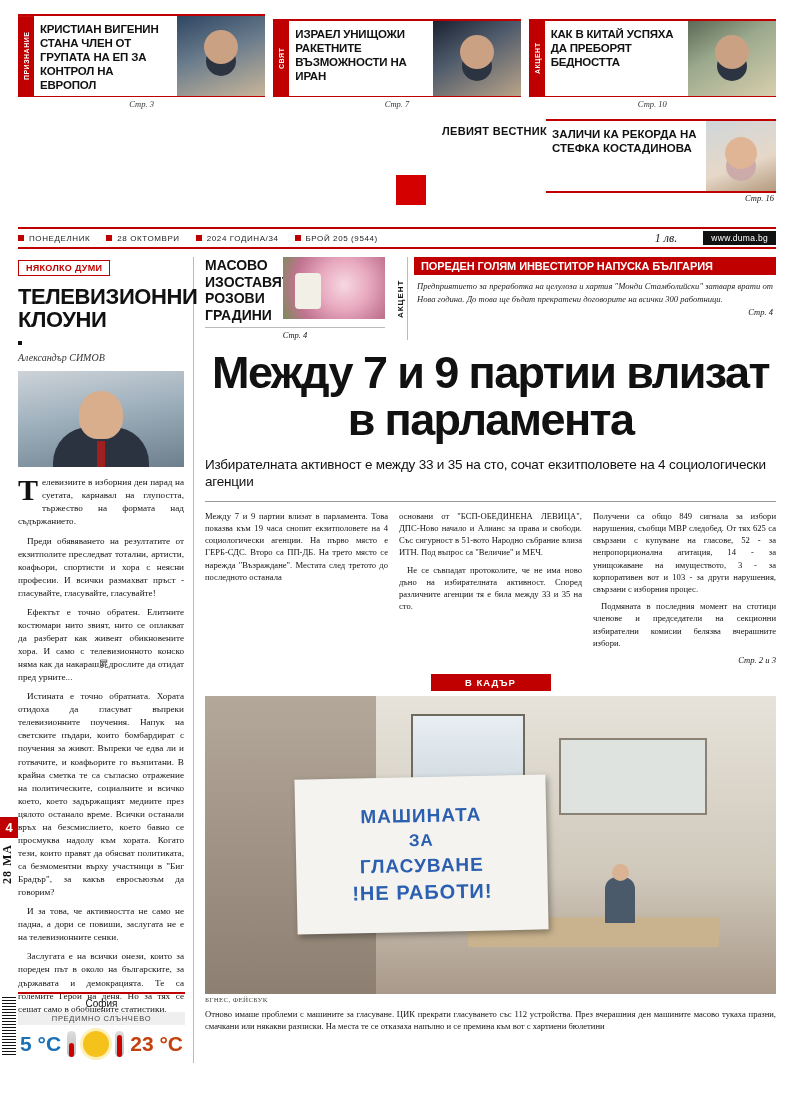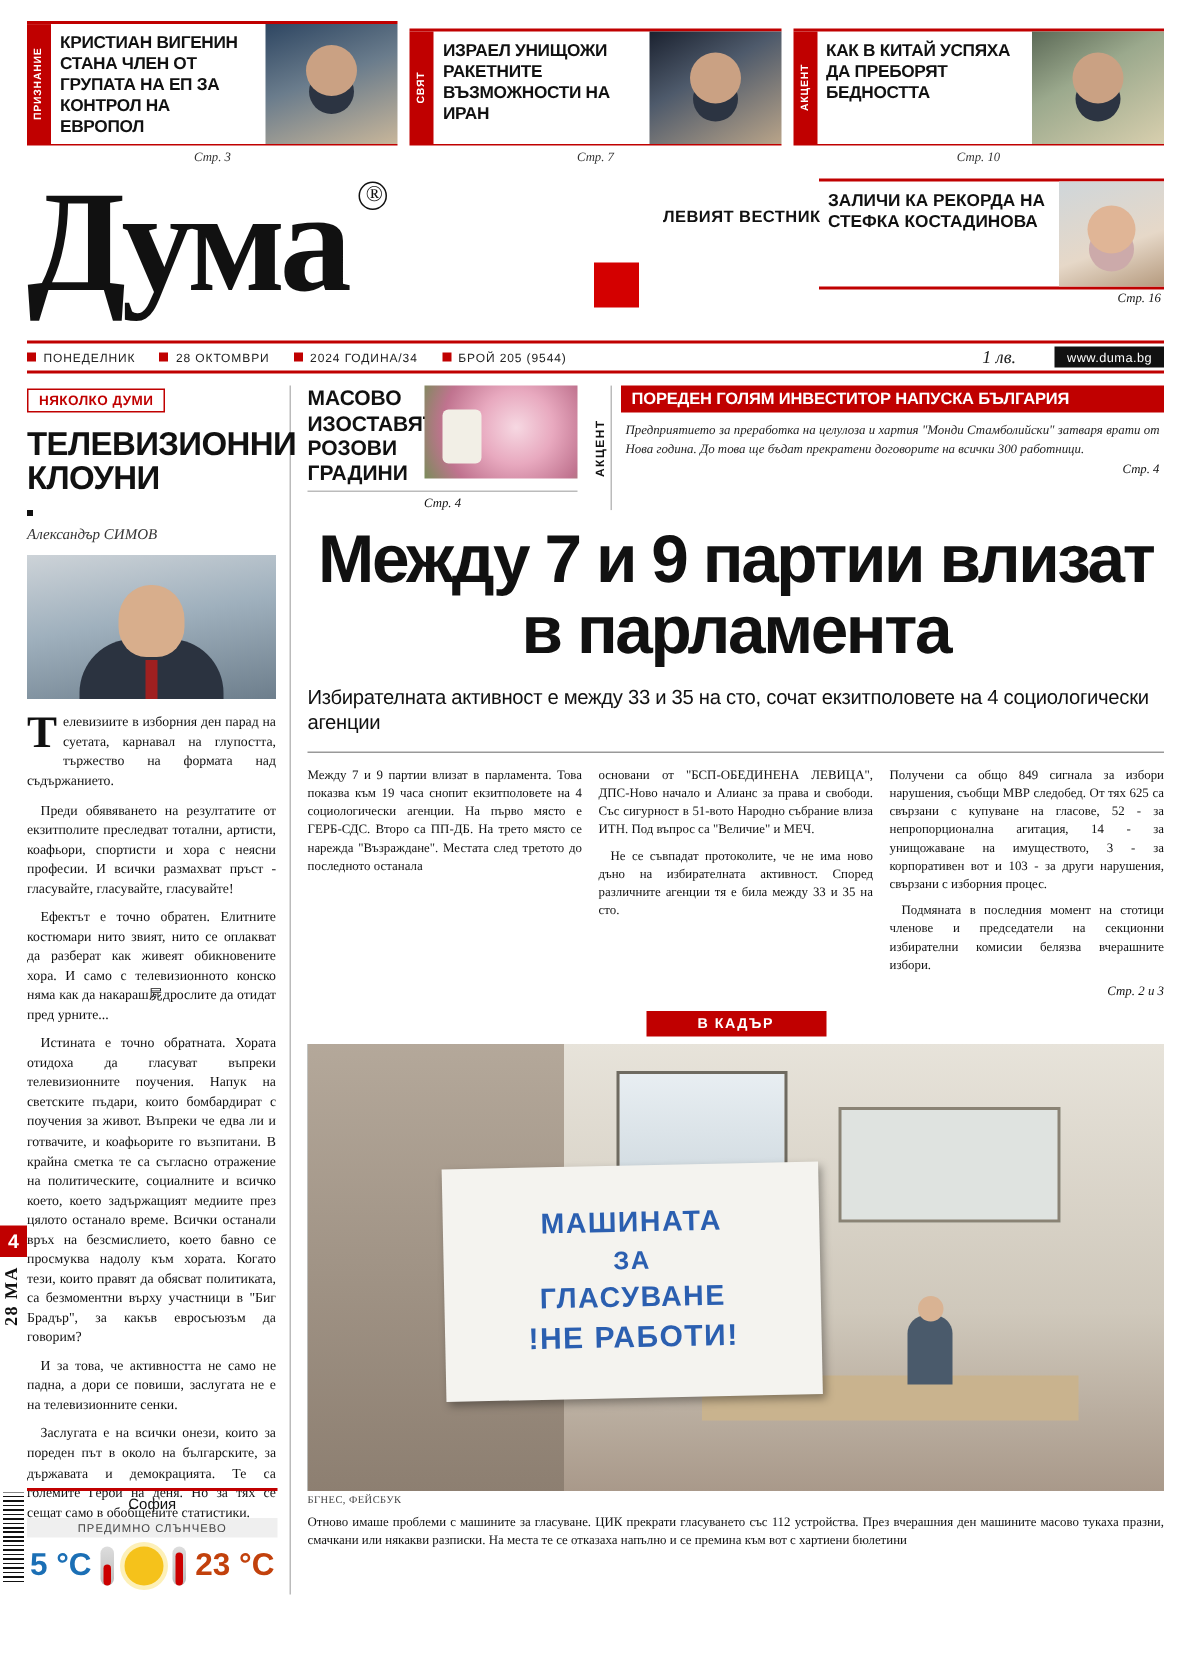--- a/index.html
+++ b/index.html
@@ -37,21 +37,21 @@
     box-shadow:0 14px 0 -2px #2c3442;
   }
   .teaser-pages { display:flex; gap:8px; margin-top:2px; }
   .teaser-pages div { flex:1; text-align:center; font-size:8.5px; font-style:italic; color:#333; font-family:"Liberation Serif",serif; }
 
   
   .masthead { display:flex; align-items:flex-start; margin-top:6px; position:relative; height:108px; }
   .logo { font-family:"Liberation Serif",serif; font-weight:bold; font-size:96px; line-height:.95; letter-spacing:-3px; color:#111; position:relative; }
   .reg { position:absolute; right:-26px; top:6px; font-size:15px; border:1.4px solid #111; border-radius:50%; width:19px; height:19px; line-height:17px; text-align:center; font-weight:normal; }
   .red-square { width:30px; height:30px; background:#d40000; position:absolute; left:378px; top:60px; }
-  .levia { position:absolute; left:424px; top:24px; font-family:"Liberation Sans",sans-serif; font-weight:bold; font-size:11px; line-height:1.25; color:#111; letter-spacing:.3px; }
+  .levia { position:absolute; left:424px; top:10px; font-family:"Liberation Sans",sans-serif; font-weight:bold; font-size:11px; line-height:1.25; color:#111; letter-spacing:.3px; }
   .mh-promo { position:absolute; right:0; top:4px; width:230px; display:flex; border-top:2px solid #c00000; border-bottom:2px solid #c00000; min-height:74px; }
   .mh-promo .txt { flex:1; padding:6px 4px 4px 6px; font-family:"Liberation Sans",sans-serif; font-weight:bold; font-size:11.5px; line-height:1.24; color:#111; }
   .mh-promo .ph { width:70px; background:linear-gradient(160deg,#cfd6da 0%,#e6d8c8 60%,#b59a7e 100%); position:relative; }
   .mh-promo .ph .head { position:absolute; width:32px; height:32px; border-radius:50%; background:#e0b596; left:50%; top:16px; transform:translateX(-50%); box-shadow:0 13px 0 -1px #caa; }
   .mh-promo-page { position:absolute; right:2px; top:78px; font-size:8.5px; font-style:italic; }
 
   
   .infobar { display:flex; align-items:center; border-top:2px solid #c00000; border-bottom:2px solid #c00000; margin-top:4px; height:22px; font-family:"Liberation Sans",sans-serif; font-size:8px; letter-spacing:.6px; color:#222; }
   .infobar .sq { width:6px; height:6px; background:#c00000; margin-right:5px; }
   .infobar .it { margin-right:16px; display:flex; align-items:center; }
@@ -162,24 +162,20 @@
         </div>
     </div>
   </div>
   <div class="teaser-pages">
     <div>Стр. 3</div>
     <div>Стр. 7</div>
     <div>Стр. 10</div>
   </div>
 
   <div class="masthead">
-    <div class="logo">
-      <span>Дума</span>
-      <span class="reg">®</span>
-    </div>
     <div class="red-square"></div>
     <div class="levia">ЛЕВИЯТ ВЕСТНИК</div>
 
     <div class="mh-promo">
       <div class="txt">ЗАЛИЧИ КА РЕКОРДА НА СТЕФКА КОСТАДИНОВА</div>
       <div class="ph">
           <div class="head"></div>
         </div>
     </div>
     <div class="mh-promo-page">Стр. 16</div>

